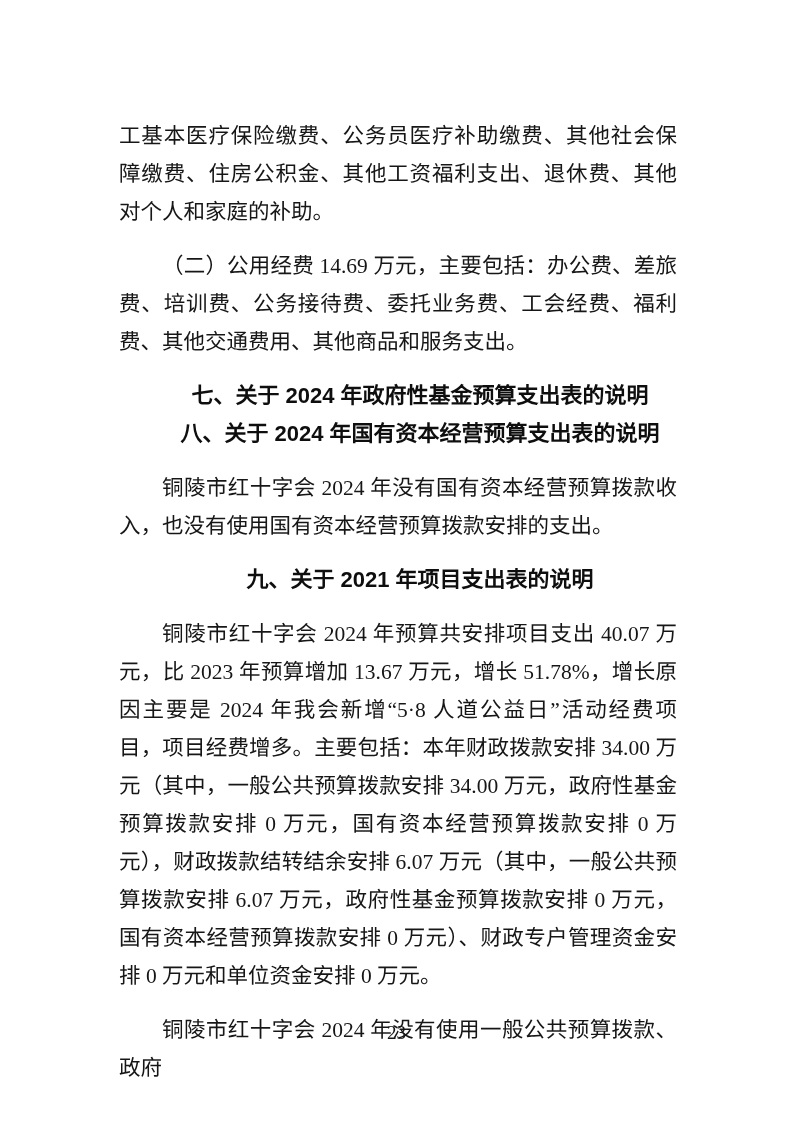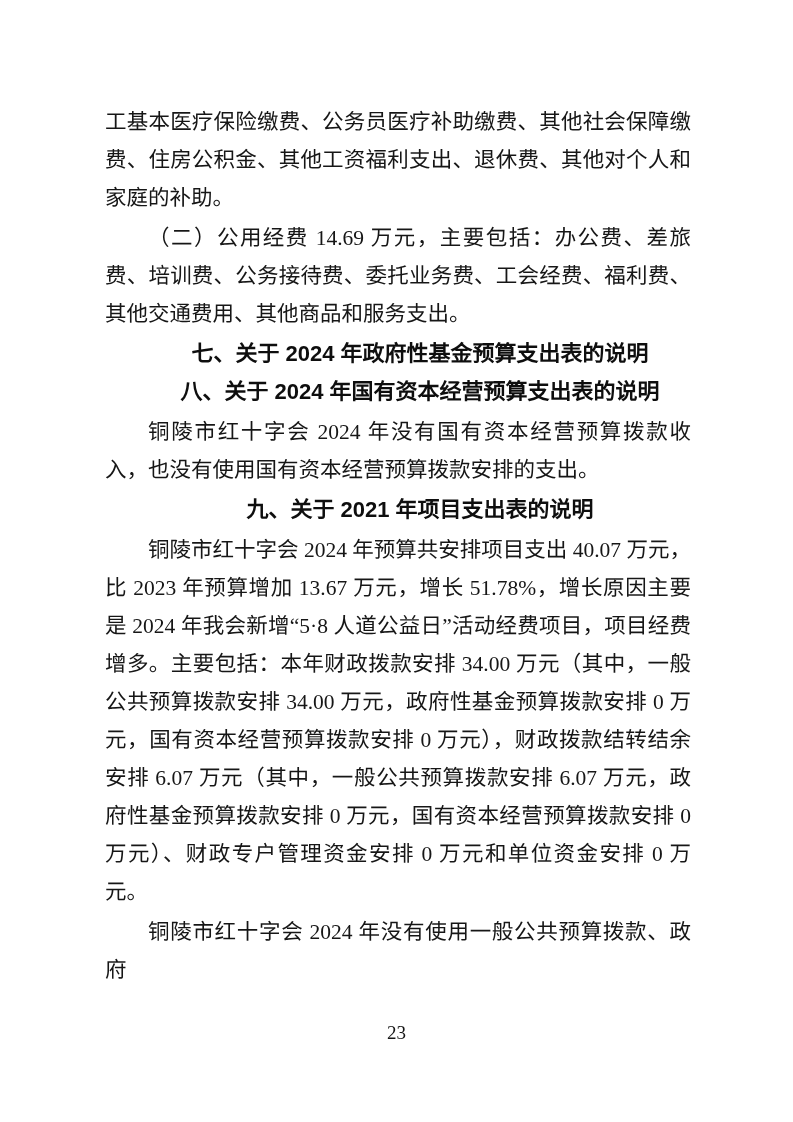--- a/index.html
+++ b/index.html
@@ -20,21 +20,21 @@
     inset: 0;
     background: #ffffff;
   }
   .content {
     position: absolute;
     left: 103px;
     top: 101px;
     width: 590px;
   }
   .para {
-    margin: 2px;
+    margin: 16px;
     font-family: "Liberation Serif", "DejaVu Serif", serif;
     font-size: 21.5px;
     line-height: 38px;
     text-align: justify;
     text-justify: inter-character;
     color: #161616;
   }
   .para.indent {
     text-indent: 2em;
   }

